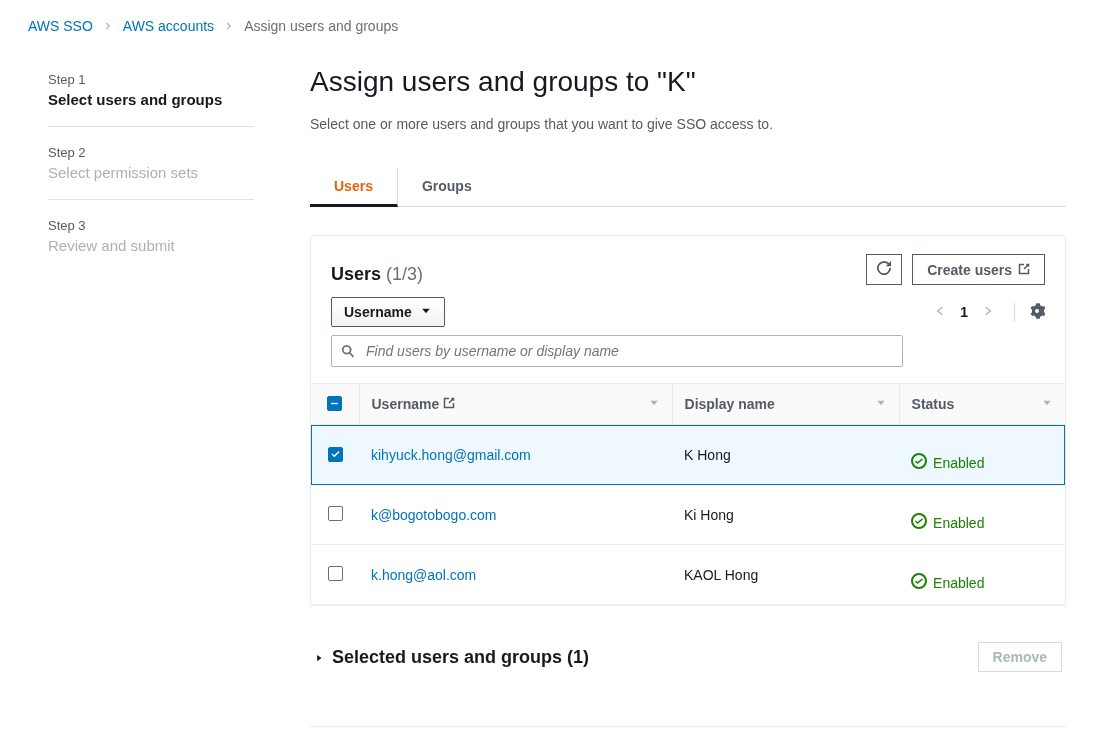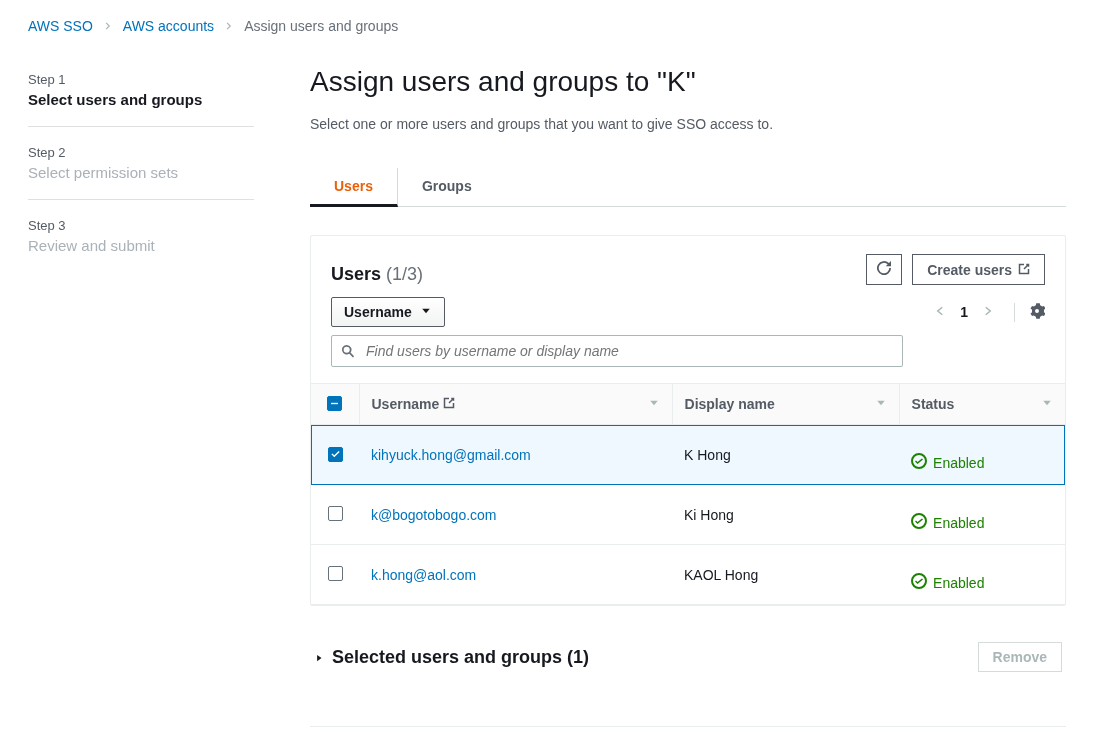--- a/index.html
+++ b/index.html
@@ -31,21 +31,21 @@
     flex: 0 0 282px;
     padding: 24px 28px;
   }
   .main {
     flex: 1;
     padding: 18px 28px 40px 28px;
     max-width: 812px;
   }
 
   
-  .step { margin-bottom: 18px; border-top: 1px solid #e0e0e0; padding-top: 18px; }
+  .step { margin-bottom: 18px; border-top: 1px solid #e0e0e0; padding-top: 18px; margin-left: 20px; }
   .step:first-child { border-top: none; padding-top: 0; }
   .step-label { color: #545b64; font-size: 13px; margin-bottom: 4px; }
   .step-title { font-size: 15px; color: #aab1b8; }
   .step.current .step-title { color: #16191f; font-weight: 700; }
 
   
   h1 { font-size: 28px; font-weight: 400; margin: 0 0 18px; }
   .subtitle { color: #545b64; margin-bottom: 36px; }
 
   

